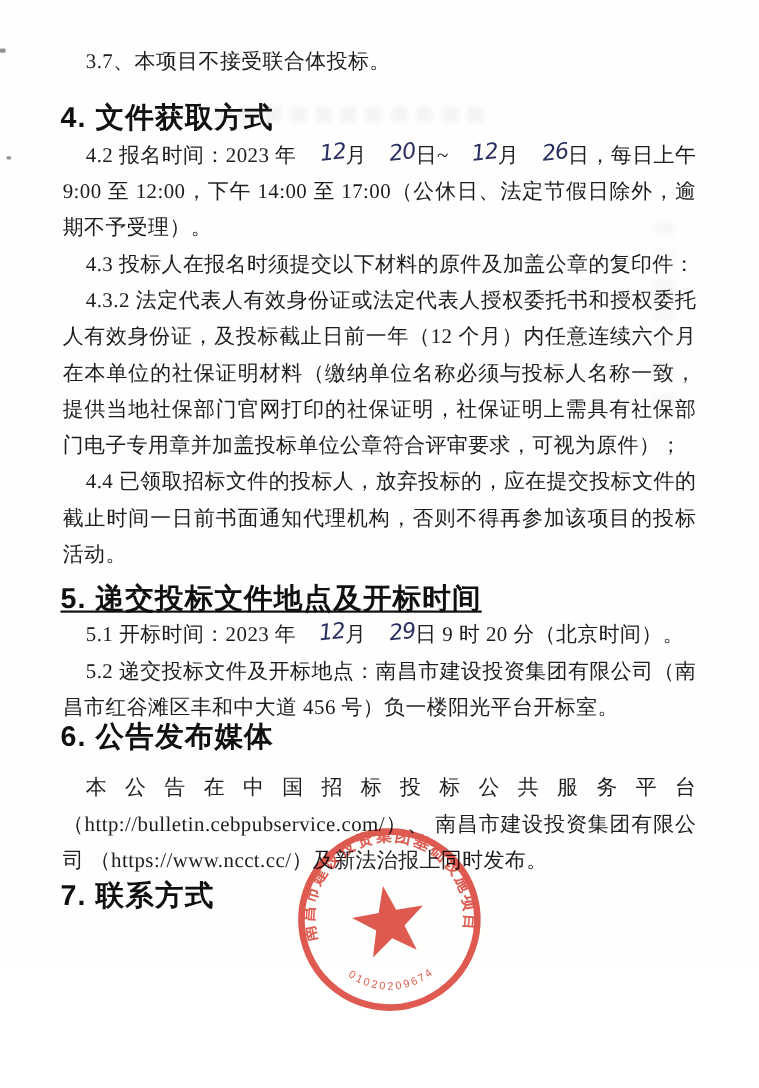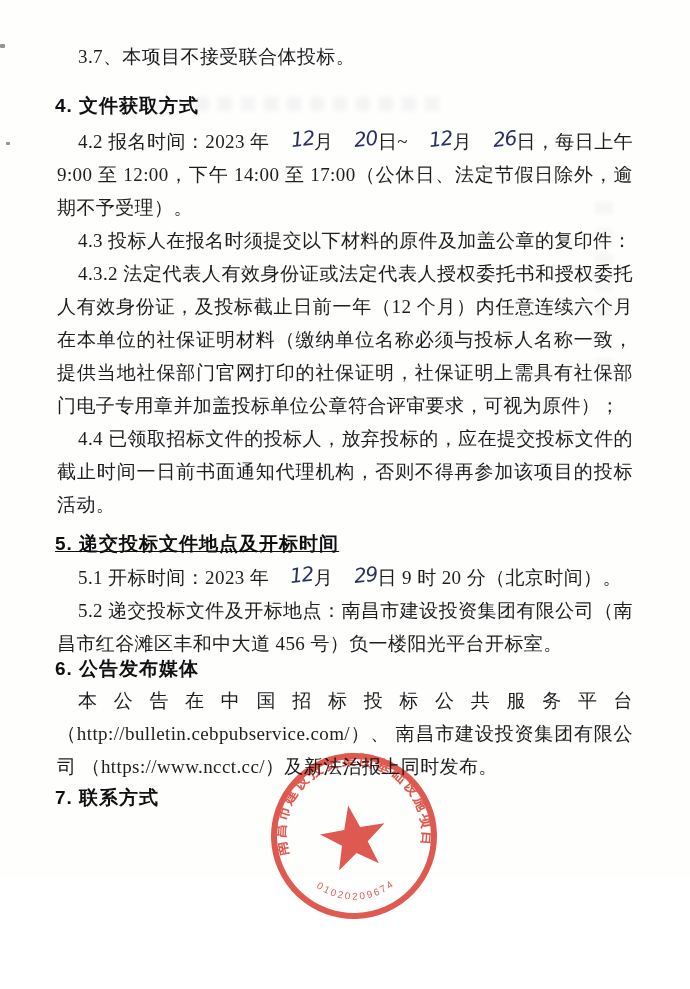--- a/index.html
+++ b/index.html
@@ -25,28 +25,28 @@
     margin: 0;
     font-size: 19px;
     line-height: 33px;
     text-align: justify;
     text-indent: 21px;
     letter-spacing: 0.4px;
   }
   .h {
     font-family: "Liberation Sans", "DejaVu Sans", sans-serif;
     font-weight: bold;
-    font-size: 19px;
+    font-size: 26px;
     line-height: 30px;
     color: #101012;
     letter-spacing: 1px;
   }
   #h4 { margin: 18px 0 4px -2px; }
   #h5 { margin: 8px 0 2px -2px; text-decoration: underline; }
-  #h6 { margin: -6px 0 0 -2px; }
+  #h6 { margin: -6px 0 16px -2px; }
   #h7 { margin: 0 0 6px -2px; }
   .hw {
     display: inline-block;
     font-family: "DejaVu Sans", sans-serif;
     font-style: italic;
     font-size: 20px;
     line-height: 1;
     color: #2a3160;
     letter-spacing: -1px;
     transform: rotate(-6deg) translateY(-1px);

